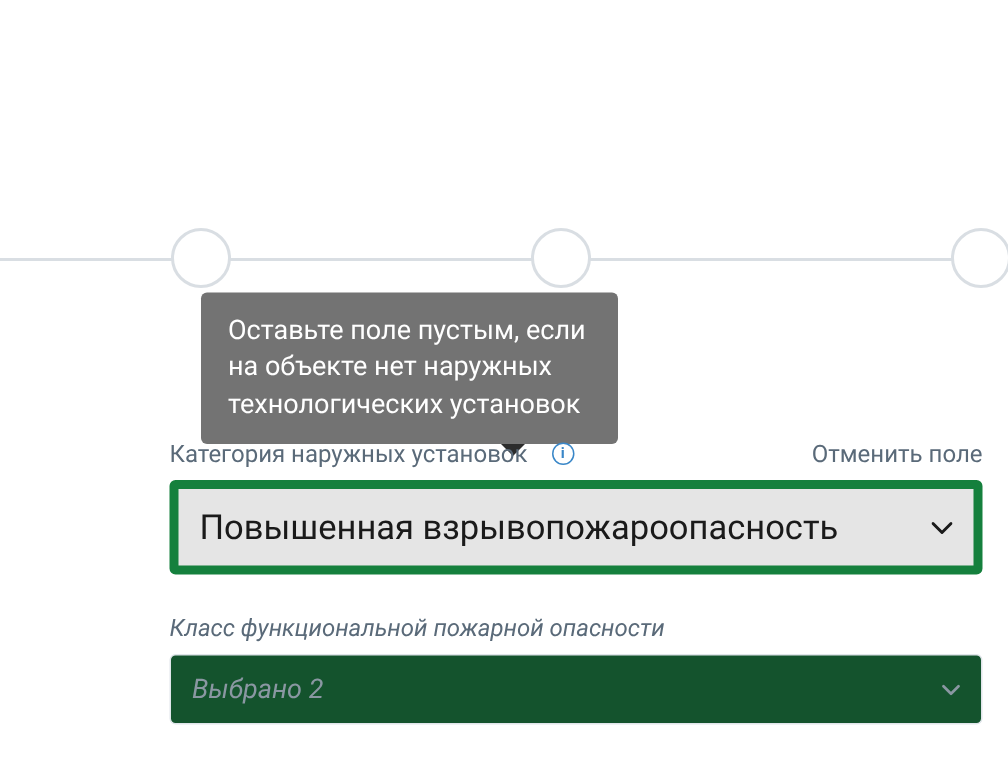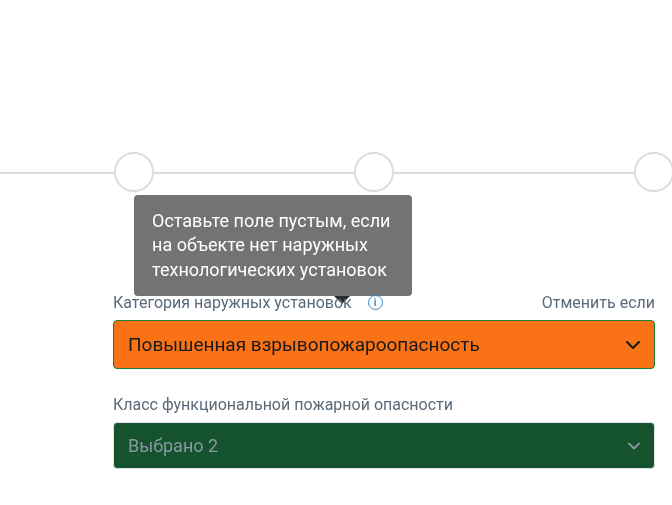--- a/index.html
+++ b/index.html
@@ -97,38 +97,39 @@
     line-height: 1;
     cursor: pointer;
   }
   .cancel-link {
     color: #5a6a79;
     font-size: 16px;
     cursor: pointer;
   }
   .select {
     width: 100%;
-    border: 1px solid #15803d;
+    border: 6px solid #15803d;
     border-radius: 4px;
     padding: 12px 14px;
-    font-size: 19px;
+    font-size: 23px;
     color: #1a1a1a;
-    background: #f97316;
+    background: #e5e5e5;
     display: flex;
     align-items: center;
     justify-content: space-between;
     cursor: pointer;
   }
   .select .chevron {
     color: #1a1a1a;
     display: inline-flex;
   }
 
   .group2 {
     margin-top: 26px;
+    font-style: italic;
   }
   .group2 .field-label { margin-bottom: 8px; }
   .select.muted {
     background: #14532d;
     border: 1px solid #e0e5ea;
     color: #8a97a2;
     font-size: 18px;
   }
   .select.muted .chevron { color: #8a97a2; }
 </style>
@@ -149,21 +150,21 @@
 <div class="form-area">
 
   <div class="group1">
     <div class="label-row">
       <div class="field-label">
         <span>Категория наружных установок</span>
         <span class="info-icon">
           <span>i</span>
         </span>
       </div>
-      <div class="cancel-link">Отменить если</div>
+      <div class="cancel-link">Отменить поле</div>
     </div>
     <div class="select">
       <span>Повышенная взрывопожароопасность</span>
       <span class="chevron">
         <svg width="14" height="10" viewBox="0 0 14 10">
             <path d="M1 2 L7 8 L13 2" fill="none" stroke="currentColor" stroke-width="2" stroke-linecap="round" stroke-linejoin="round"></path>
           </svg>
       </span>
     </div>
   </div>

